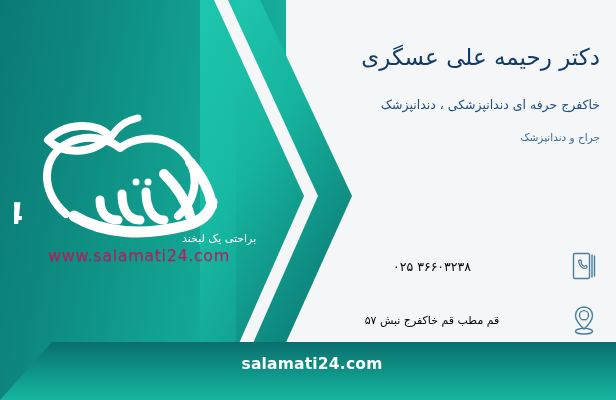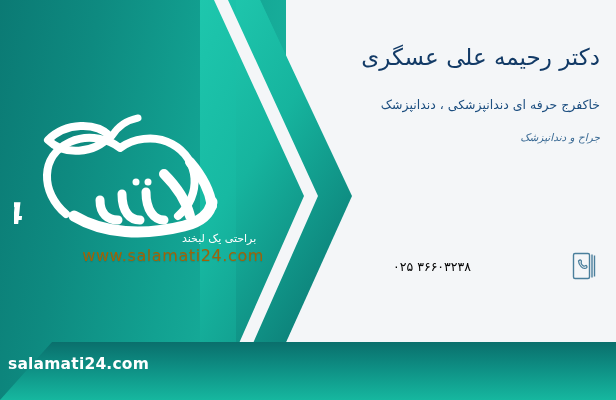--- a/index.html
+++ b/index.html
@@ -34,35 +34,35 @@
   .bottom-bar{
     position:absolute;left:0;bottom:0;width:616px;height:58px;
     overflow:hidden;
   }
   .bottom-bar .bg{
     position:absolute;right:0;bottom:0;width:616px;height:58px;
     background:linear-gradient(180deg,#0a6f6c 0%,#0e8f84 45%,#16b79f 100%);
     clip-path:polygon(52px 0, 616px 0, 616px 58px, 0 58px);
   }
   .bottom-bar .site{
-    position:absolute;left:0;right:0;top:13px;text-align:left;
+    position:absolute;left:0;right:0;top:13px;text-align:center;
     color:#ffffff;font-size:15.5px;font-weight:bold;letter-spacing:.2px;
     font-family:"DejaVu Sans","Liberation Sans",sans-serif;
     direction:ltr;
     padding-left:8px;
   }
 
   
   .logo{
     position:absolute;left:14px;top:96px;width:250px;height:186px;
   }
   .logo svg{display:block;}
   .logo-url{
-    position:absolute;left:0;top:150px;width:250px;text-align:right;
-    color:#a16207;font-size:16px;letter-spacing:.6px;direction:ltr;
+    position:absolute;left:0;top:150px;width:250px;text-align:center;
+    color:#be185d;font-size:16px;letter-spacing:.6px;direction:ltr;
     font-family:"DejaVu Sans","Liberation Sans",sans-serif;
     text-shadow:0 1px 1px rgba(0,0,0,.10);
   }
 
   
   .doctor-name{
     position:absolute;right:16px;top:42px;width:300px;
     text-align:right;color:#123a66;
     font-size:23px;font-weight:normal;line-height:1.35;
     font-family:"DejaVu Sans","Liberation Sans",sans-serif;
@@ -71,21 +71,20 @@
     position:absolute;right:16px;top:96px;width:300px;
     text-align:right;color:#1d4f80;
     font-size:12.5px;line-height:1.5;
     font-family:"DejaVu Sans","Liberation Sans",sans-serif;
   }
   .doctor-sub{
     position:absolute;right:16px;top:130px;width:300px;
     text-align:right;color:#3a6a94;
     font-size:10.5px;line-height:1.5;
     font-family:"DejaVu Sans","Liberation Sans",sans-serif;
-    font-style:italic;
   }
 
   
   .contact{
     position:absolute;right:12px;top:246px;width:310px;
   }
   .crow{
     display:flex;align-items:center;justify-content:flex-start;
     direction:rtl;margin-bottom:14px;
   }
@@ -190,20 +189,31 @@
           <line x1="21" y1="3.5" x2="21" y2="26.5"></line>
           <line x1="23.5" y1="4.5" x2="23.5" y2="25.5"></line>
           <path d="M 7.5 10 c 0 0 1.6 -1.6 2.6 -0.6 c 1 1 -0.6 2 0.4 3.6
                    c 1 1.6 2.6 2.6 3.8 1.8 c 1.2 -0.8 2.2 0.8 1.4 1.8
                    c -0.8 1 -3.2 1.4 -5.6 -1 C 7.7 13.2 7.5 10 7.5 10 Z" stroke-width="1.3"></path>
         </svg>
       </span>
       <span class="txt">۳۶۶۰۳۲۳۸ ۰۲۵</span>
     </div>
 
+    <div class="crow addr">
+      <span class="ico">
+        <svg width="28" height="32" viewBox="0 0 28 32" xmlns="http://www.w3.org/2000/svg" fill="none" stroke="#4a7f9c" stroke-width="1.4">
+          <path d="M 14 3 C 9 3 5.5 6.8 5.5 11.4 C 5.5 17 14 25 14 25
+                   C 14 25 22.5 17 22.5 11.4 C 22.5 6.8 19 3 14 3 Z"></path>
+          <circle cx="14" cy="11.2" r="4.6"></circle>
+          <ellipse cx="14" cy="27.2" rx="8.5" ry="2.8"></ellipse>
+        </svg>
+      </span>
+      <span class="txt">قم مطب قم خاکفرج نبش ۵۷</span>
+    </div>
 
   </div>
 
   <div class="bottom-bar">
     <div class="bg"></div>
     <div class="site">salamati24.com</div>
   </div>
 
 </div>
 

